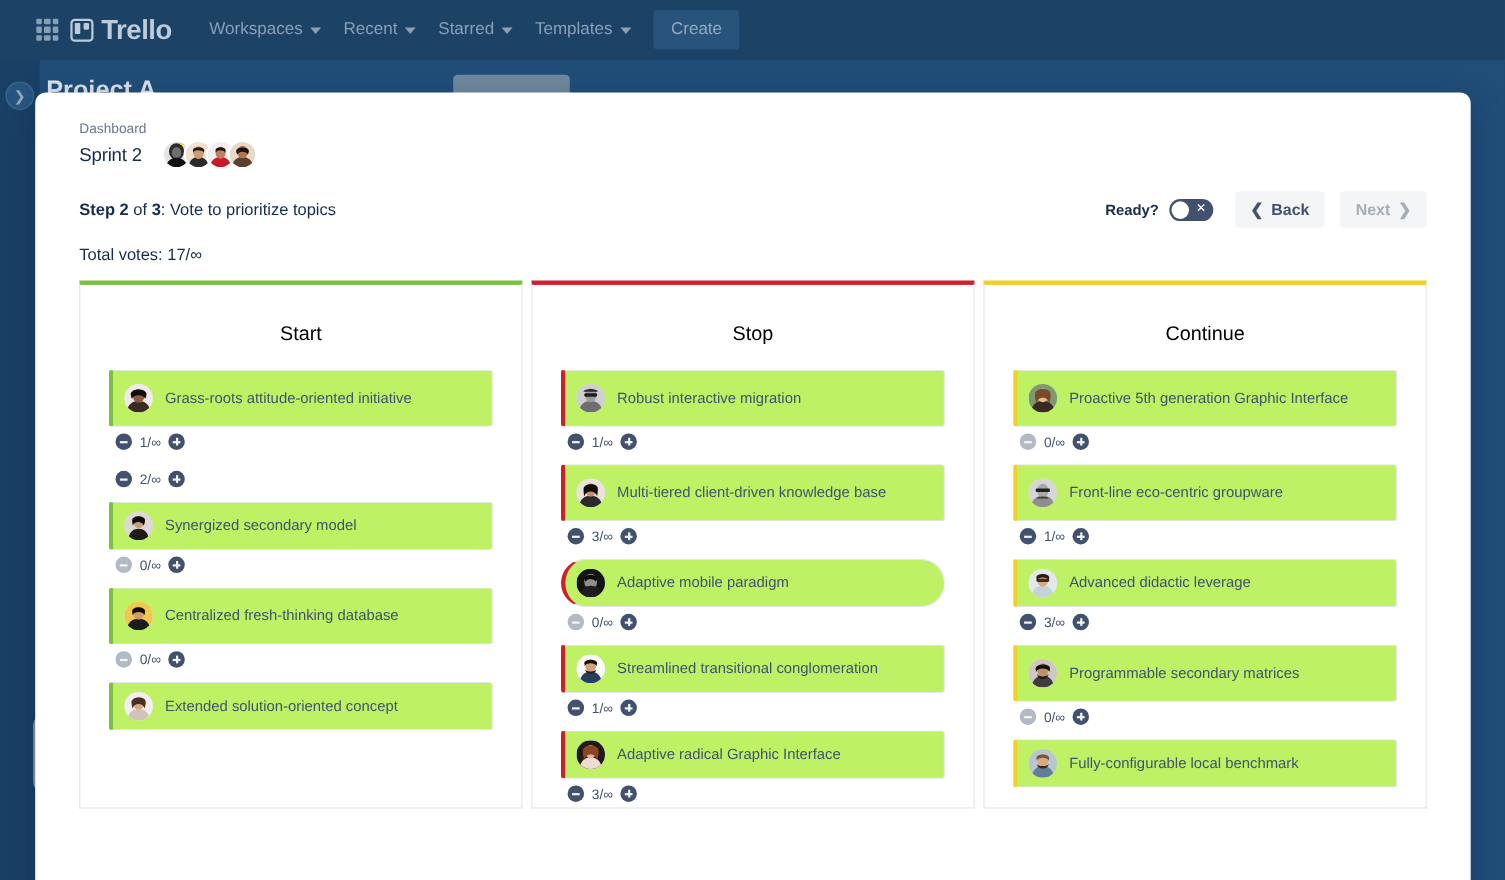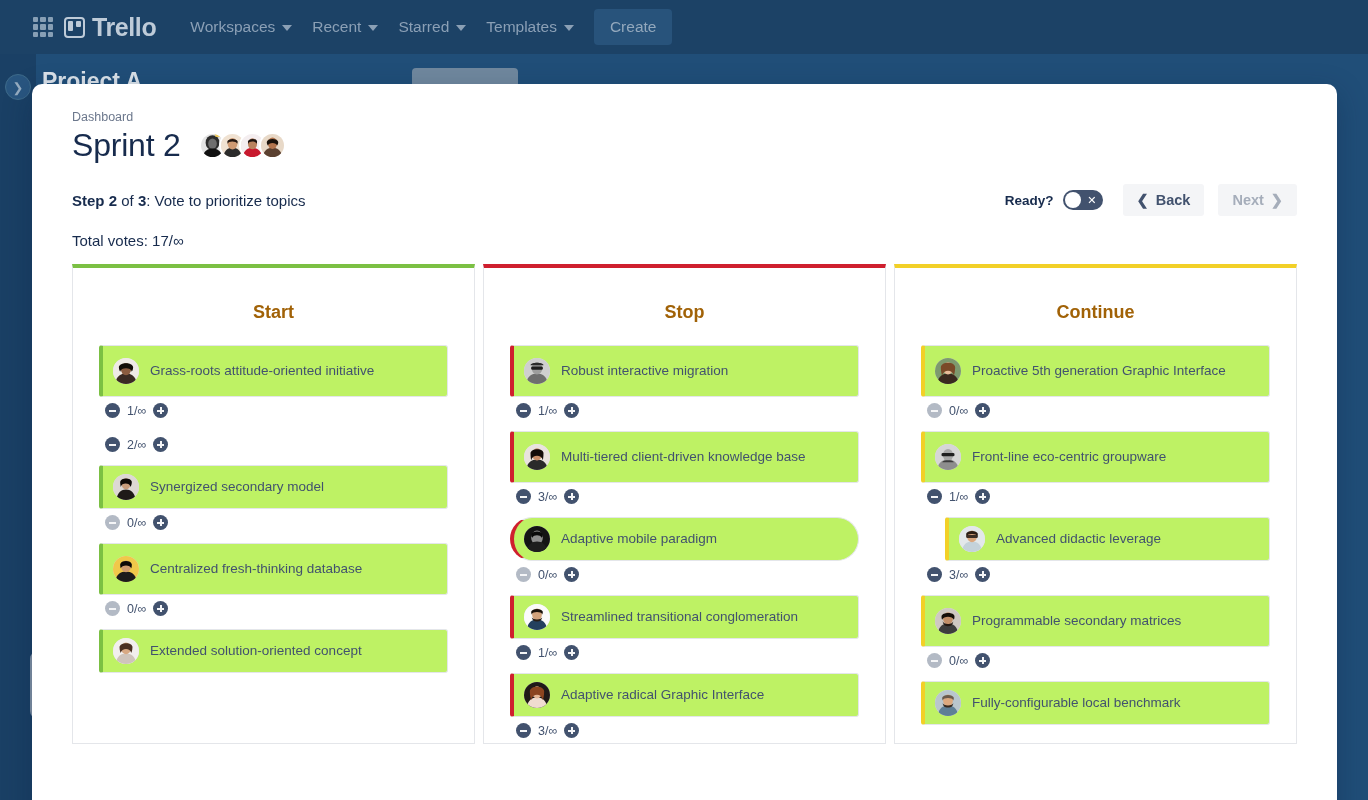--- a/index.html
+++ b/index.html
@@ -90,21 +90,21 @@
   .modal {
     position: absolute; left: 32px; top: 84px; width: 1305px; height: 759px;
     background: #ffffff; border-radius: 10px;
     box-shadow: 0 10px 30px rgba(9,30,66,0.32);
     z-index: 6; overflow: hidden;
     padding: 26px 40px 0 40px;
   }
 
   .crumb { color: #6b778c; font-size: 12.5px; margin-bottom: 3px; }
   .title-row { display: flex; align-items: center; gap: 18px; }
-  .modal-title { font-size: 32px; font-weight: normal; color: #172b4d; letter-spacing: -0.2px; }
+  .modal-title { font-size: 17px; font-weight: normal; color: #172b4d; letter-spacing: -0.2px; }
 
   .avatars { display: flex; align-items: center; position: relative; }
   .avatar {
     width: 27px; height: 27px; border-radius: 50%;
     border: 2px solid #fff; margin-left: -7px; position: relative;
     background-size: cover; overflow: hidden;
   }
   .avatar:first-child { margin-left: 0; }
   .crown {
     position: absolute; top: -7px; left: 12px; font-size: 12px; z-index: 3;
@@ -148,22 +148,22 @@
     height: 480px;
   }
   .column {
     flex: 1; background: #fff;
     border: 1px solid #e4e6ea;
     border-top-width: 4px; border-top-style: solid;
     padding: 0 26px;
     overflow: hidden;
   }
   .col-title {
-    text-align: center; font-size: 18px; font-weight: bold;
-    color: #a16207; padding: 34px 0 22px 0;
+    text-align: center; font-size: 18px; font-weight: normal;
+    color: #000000; padding: 34px 0 22px 0;
   }
 
   .topic { margin-bottom: 13px; }
   .topic-card {
     background: #bef264; border: 1px solid #e4e6ea;
     border-left-width: 4px; border-left-style: solid;
     border-radius: 3px;
     display: flex; align-items: center; gap: 11px;
     padding: 8px 10px;
     min-height: 36px;
@@ -559,21 +559,21 @@
             <span class="tc-text">Front-line eco-centric groupware</span>
           </div>
           <div class="votes">
             <span class="vbtn"></span>
             <span class="vcount">1/∞</span>
             <span class="vbtn plus"></span>
           </div>
         </div>
 
         <div class="topic">
-          <div class="topic-card" style="border-left-color: rgb(242, 208, 39); margin-left: 24px;">
+          <div class="topic-card" style="border-left-color: rgb(242, 208, 39);">
             <span class="tc-avatar">
               <svg viewBox="0 0 40 40" class="f">
                   <rect width="40" height="40" fill="#e3e8ea"></rect>
                   <path d="M4 40c2-12 8-16 16-16s14 4 16 16z" fill="#c4d2da"></path>
                   <ellipse cx="20" cy="16" rx="7.5" ry="9" fill="#dba77e"></ellipse>
                   <rect x="11" y="14" width="18" height="4.5" rx="2" fill="#3c2e24"></rect>
                   <path d="M11 12c1-6 17-6 18 0 0 3-1 4-1 4-1-5-15-5-16 0 0 0-1-1-1-4z" fill="#2c1e14"></path>
                 </svg>
             </span>
             <span class="tc-text">Advanced didactic leverage</span>

